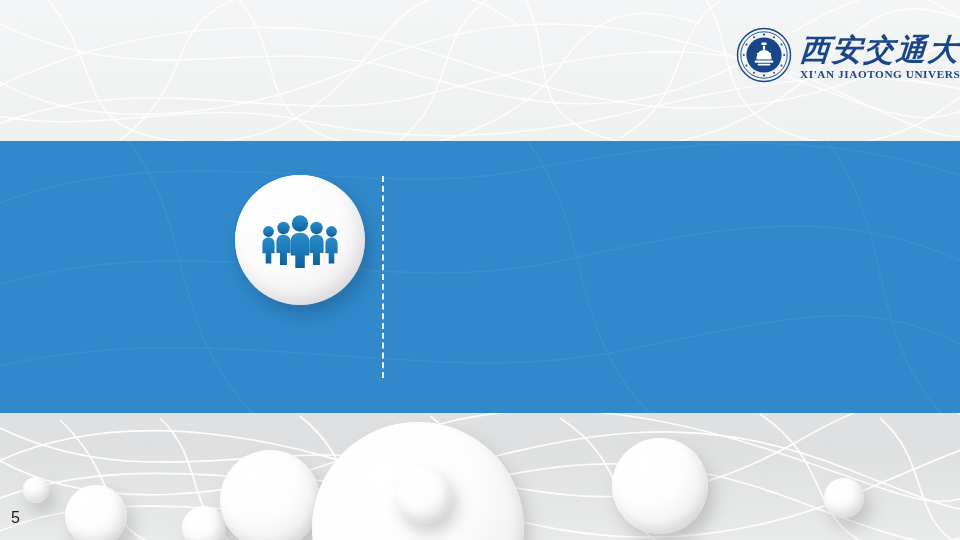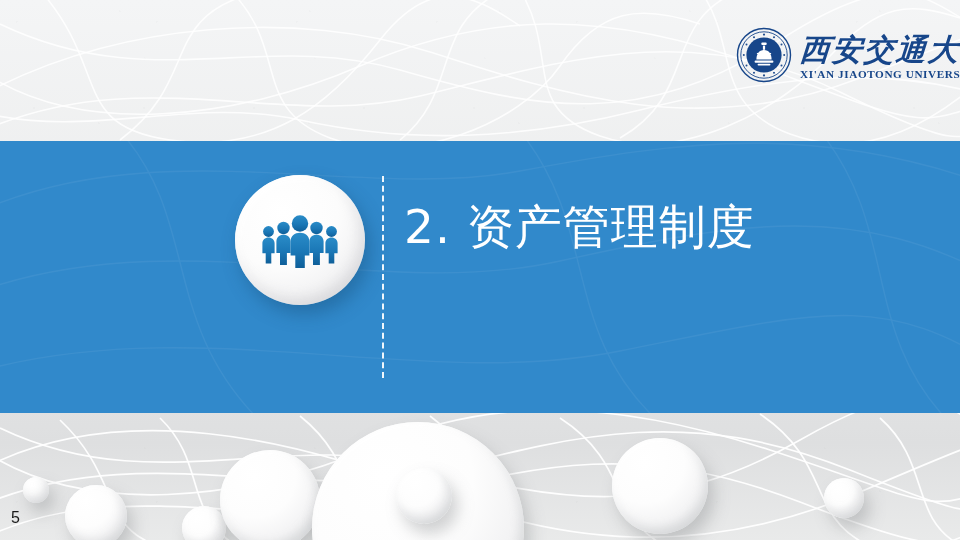--- a/index.html
+++ b/index.html
@@ -257,21 +257,20 @@
 
           <circle cx="70.5" cy="19.5" r="5.4"></circle>
           <path d="M64.4 31.5c0-3.6 2.7-5.9 6.1-5.9s6.1 2.3 6.1 5.9v9.8h-3.3v10.3h-5.6V41.3h-3.3z"></path>
         </g>
       </svg>
     </span>
   </div>
 
   <div class="dashed-divider"></div>
 
-  <div class="slide-title">2. 资产管理制度</div>
 
   <div class="logo">
     <span class="logo-seal">
       <svg width="56" height="56" viewBox="0 0 56 56" xmlns="http://www.w3.org/2000/svg">
         <circle cx="28" cy="28" r="26.5" fill="none" stroke="#17468a" stroke-width="1.4"></circle>
         <circle cx="28" cy="28" r="23.2" fill="none" stroke="#17468a" stroke-width="0.9"></circle>
         <circle cx="28" cy="28" r="17.6" fill="#17468a"></circle>
 
         <g fill="#ffffff">
           <rect x="25.3" y="15.6" width="5.4" height="2.3" rx="1"></rect>

